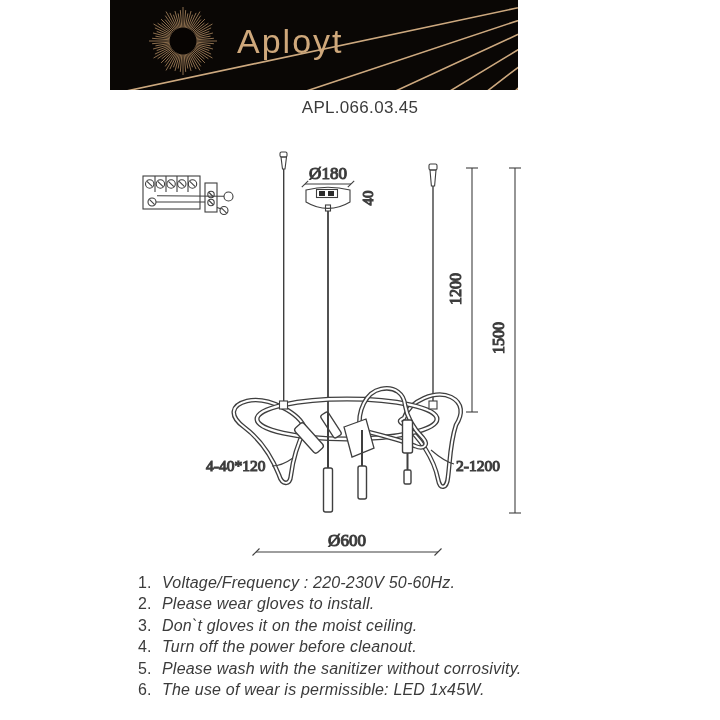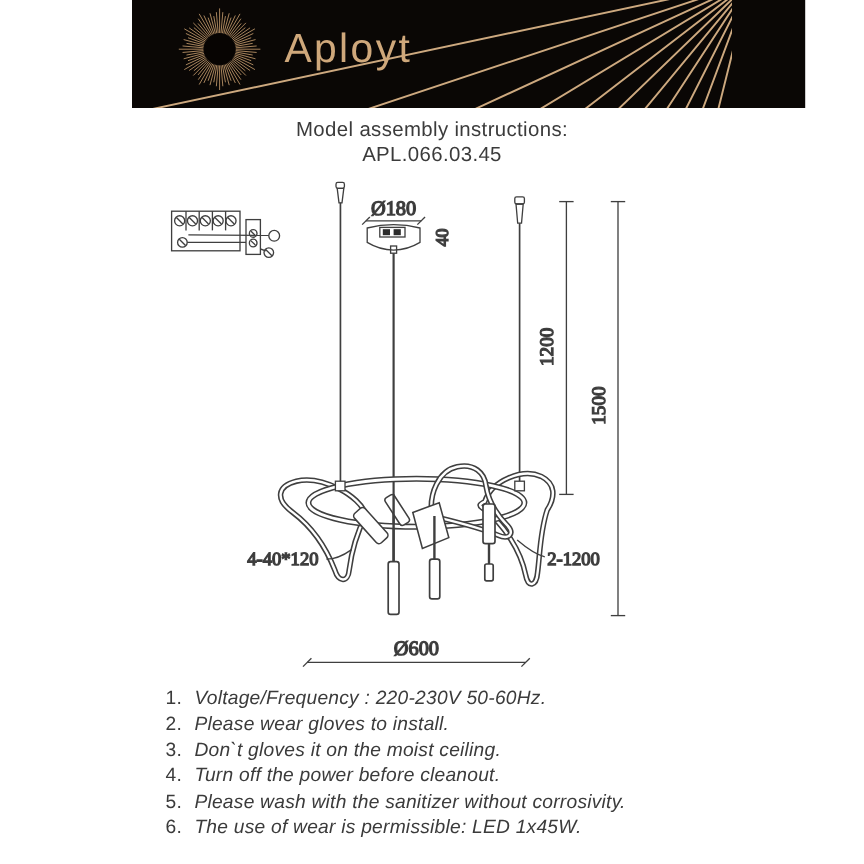--- a/index.html
+++ b/index.html
@@ -7,22 +7,22 @@
     --gold:#cfa87b;
     --line:#3f3f3f;
     --ink:#3b3b3b;
   }
   html,body{margin:0;padding:0;}
   body{
     width:720px;height:720px;position:relative;background:#ffffff;
     font-family:"Liberation Sans",sans-serif;overflow:hidden;
   }
   .banner{
-    position:absolute;left:110px;top:0;width:537px;height:90px;
-    background:var(--banner-bg);overflow:hidden;padding-left:24px;
+    position:absolute;left:110px;top:0;width:408px;height:90px;
+    background:var(--banner-bg);overflow:hidden;
   }
   .banner svg{position:absolute;left:0;top:0;}
   .brand{
     position:absolute;left:127px;top:22px;
     font-size:34px;letter-spacing:2px;color:var(--gold);
     font-weight:400;
   }
   .title-block{
     position:absolute;left:0;top:97px;width:720px;text-align:center;
     color:var(--ink);font-size:17px;line-height:21px;letter-spacing:.3px;
@@ -131,21 +131,20 @@
         <line x1="515" y1="-15" x2="-169.29140812840524" y2="399.42160749850416"></line>
         <line x1="515" y1="-15" x2="-211.2219828263269" y2="320.5616659569419"></line>
         <line x1="515" y1="-15" x2="-244.1008093155972" y2="237.51922955768205"></line>
         <line x1="515" y1="-15" x2="-267.51808058704455" y2="151.32935265420744"></line>
       </g>
   </svg>
   <div class="brand">Aployt</div>
 </div>
 
 <div class="title-block">
-  <div>Model assembly instructions:</div>
   <div>APL.066.03.45</div>
 </div>
 
 <svg class="drawing-svg" viewBox="0 0 720 720" fill="none" stroke="#3f3f3f" stroke-width="1.1">
 
   <g>
     <rect x="143" y="176" width="57" height="33"></rect>
     <line x1="155" y1="176" x2="155" y2="192"></line>
     <line x1="166" y1="176" x2="166" y2="192"></line>
     <line x1="177" y1="176" x2="177" y2="192"></line>

